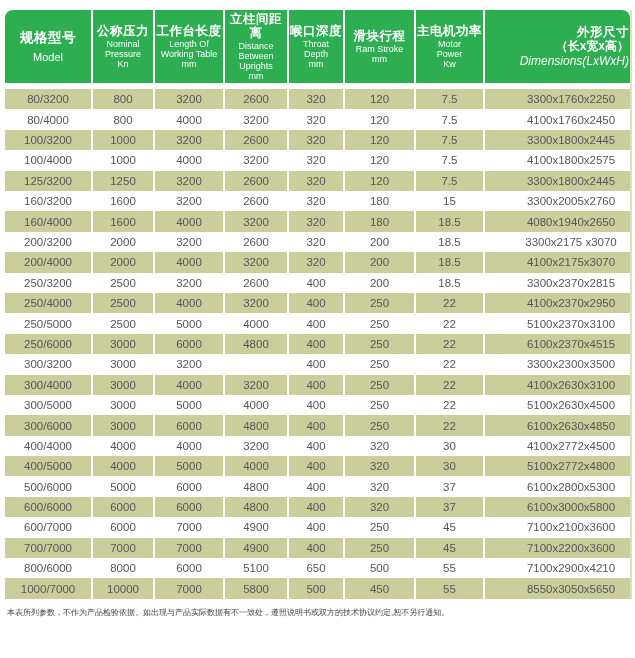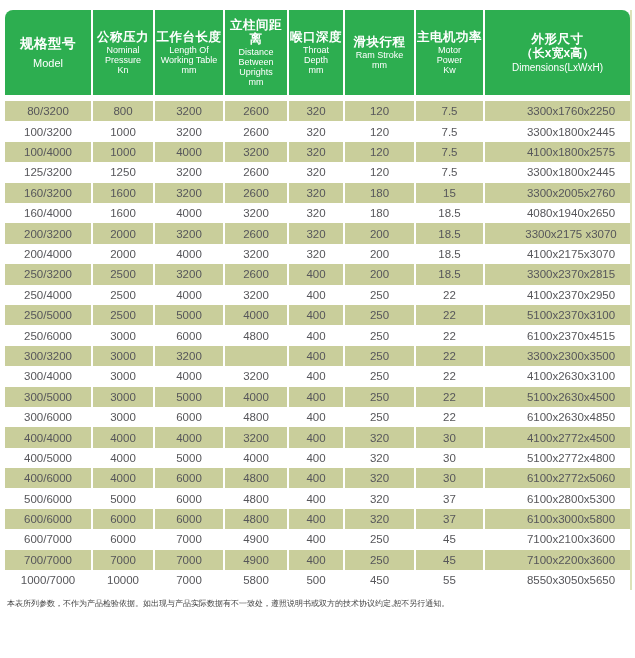--- a/index.html
+++ b/index.html
@@ -32,36 +32,36 @@
   col.c5 { width: 71px; }
   col.c6 { width: 69px; }
   col.c7 { width: 145px; }
 
   thead th {
     background: #2dae50;
     color: #ffffff;
     height: 60px;
     vertical-align: middle;
     text-align: center;
-    padding: 8px 1px;
+    padding: 2px 1px;
     box-sizing: border-box;
     border-right: 2px solid #ffffff;
     border-bottom: 6px solid #ffffff;
     font-weight: normal;
   }
   thead th:first-child { border-top-left-radius: 8px; margin-left: 43px; }
-  thead th:last-child  { border-top-right-radius: 8px; border-right: none; }
+  thead th:last-child  { border-top-right-radius: 8px; border-right: none; text-align: right; }
 
   .th-zh  { font-size: 12.5px; font-weight: bold; line-height: 1.15; letter-spacing: 0.5px; }
   .th-zh2 { font-size: 12px; font-weight: bold; line-height: 1.25; }
   .th-en  { font-size: 9px; line-height: 1.12; }
 
   thead th.col-0 .th-zh { font-size: 13.5px; margin-bottom: 5px; }
   thead th.col-0 .th-en { font-size: 11px; }
-  thead th.col-7 .th-en { font-size: 10px; margin-top: 1px; }
+  thead th.col-7 .th-en { font-size: 12px; margin-top: 1px; font-style: italic; }
 
   tbody td {
     height: 20.4px;
     text-align: center;
     vertical-align: middle;
     font-size: 11.5px;
     color: #56565a;
     box-sizing: border-box;
     border-right: 2px solid #ffffff;
     padding: 0 1px;
@@ -149,20 +149,30 @@
           <td>80/3200</td>
           <td>800</td>
           <td>3200</td>
           <td>2600</td>
           <td>320</td>
           <td>120</td>
           <td>7.5</td>
           <td>3300x1760x2250</td>
         </tr>
         <tr>
+          <td>80/4000</td>
+          <td>800</td>
+          <td>4000</td>
+          <td>3200</td>
+          <td>320</td>
+          <td>120</td>
+          <td>7.5</td>
+          <td>4100x1760x2450</td>
+        </tr>
+        <tr>
           <td>100/3200</td>
           <td>1000</td>
           <td>3200</td>
           <td>2600</td>
           <td>320</td>
           <td>120</td>
           <td>7.5</td>
           <td>3300x1800x2445</td>
         </tr>
         <tr>
@@ -317,30 +327,20 @@
         </tr>
         <tr>
           <td>400/5000</td>
           <td>4000</td>
           <td>5000</td>
           <td>4000</td>
           <td>400</td>
           <td>320</td>
           <td>30</td>
           <td>5100x2772x4800</td>
-        </tr>
-        <tr>
-          <td>400/6000</td>
-          <td>4000</td>
-          <td>6000</td>
-          <td>4800</td>
-          <td>400</td>
-          <td>320</td>
-          <td>30</td>
-          <td>6100x2772x5060</td>
         </tr>
         <tr>
           <td>500/6000</td>
           <td>5000</td>
           <td>6000</td>
           <td>4800</td>
           <td>400</td>
           <td>320</td>
           <td>37</td>
           <td>6100x2800x5300</td>
@@ -367,20 +367,30 @@
         </tr>
         <tr>
           <td>700/7000</td>
           <td>7000</td>
           <td>7000</td>
           <td>4900</td>
           <td>400</td>
           <td>250</td>
           <td>45</td>
           <td>7100x2200x3600</td>
+        </tr>
+        <tr>
+          <td>800/6000</td>
+          <td>8000</td>
+          <td>6000</td>
+          <td>5100</td>
+          <td>650</td>
+          <td>500</td>
+          <td>55</td>
+          <td>7100x2900x4210</td>
         </tr>
         <tr>
           <td>1000/7000</td>
           <td>10000</td>
           <td>7000</td>
           <td>5800</td>
           <td>500</td>
           <td>450</td>
           <td>55</td>
           <td>8550x3050x5650</td>

